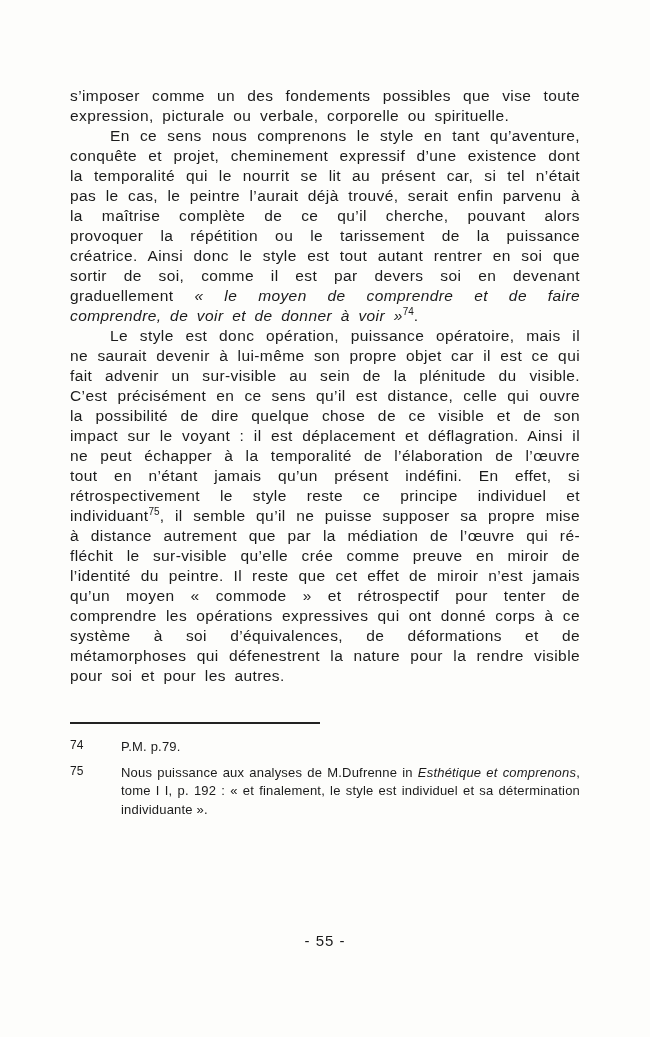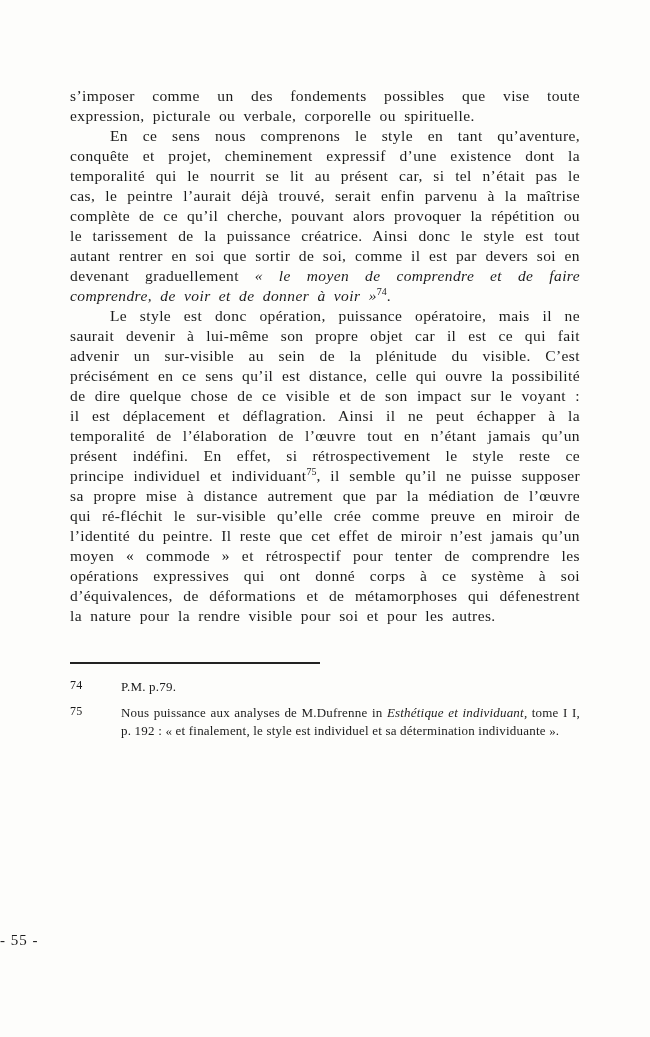--- a/index.html
+++ b/index.html
@@ -7,21 +7,21 @@
     padding: 0;
     background: #ffffff;
   }
   .page {
     position: relative;
     width: 650px;
     height: 1037px;
     box-sizing: border-box;
     background: #fdfdfb;
     color: #1b1b1b;
-    font-family: Liberation Serif, serif;
+    font-family: Liberation Sans, sans-serif;
     padding: 86px 70px 0 70px;
     overflow: hidden;
   }
   .body-text {
     font-size: 15.5px;
     line-height: 20px;
     text-align: justify;
     letter-spacing: 0.4px;
     word-spacing: 4px;
   }
@@ -67,21 +67,21 @@
   }
   .fn-text {
     flex: 1 1 auto;
     margin-left: 11px;
   }
   .page-number {
     position: absolute;
     left: 0;
     right: 0;
     bottom: 88px;
-    text-align: left;
+    text-align: center;
     font-size: 15px;
     letter-spacing: 1px;
     color: #1b1b1b;
     margin-top: 17px;
   }
 </style>
 </head>
 <body>
 
 <div class="page">
@@ -100,20 +100,20 @@
 
   <div class="footnotes">
 
     <div class="footnote">
       <span class="fn-marker">74</span>
       <span class="fn-text">P.M. p.79.</span>
     </div>
 
     <div class="footnote">
       <span class="fn-marker">75</span>
-      <span class="fn-text"><span>Nous puissance aux analyses de M.Dufrenne in </span><span class="italic">Esthétique et individuant</span><span>, tome I I, p. 192 : « et finalement, le style est individuel et sa détermination individuante ».</span></span>
+      <span class="fn-text"><span>Nous puissance aux analyses de M.Dufrenne in </span><span class="italic">Esthétique et comprenons</span><span>, tome I I, p. 192 : « et finalement, le style est individuel et sa détermination individuante ».</span></span>
     </div>
 
   </div>
 
   <div class="page-number">- 55 -</div>
 
 </div>
 
 </body></html>

